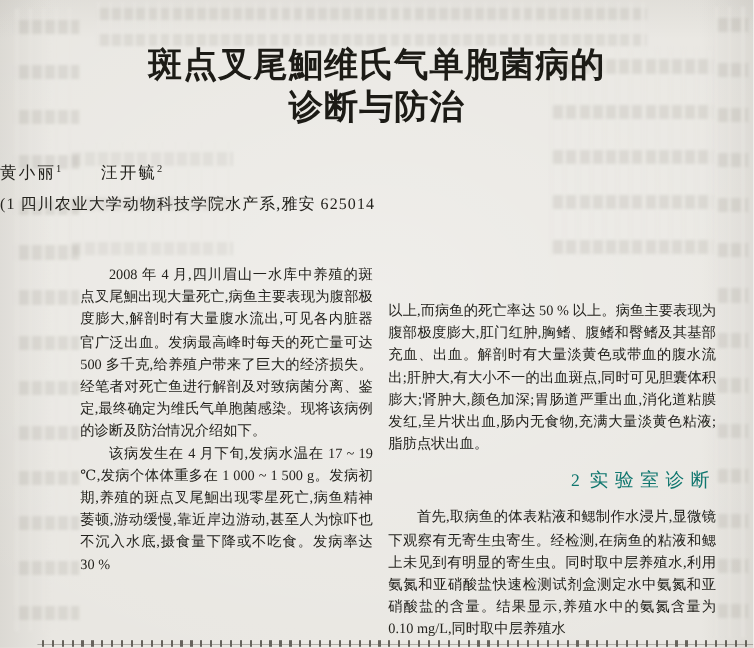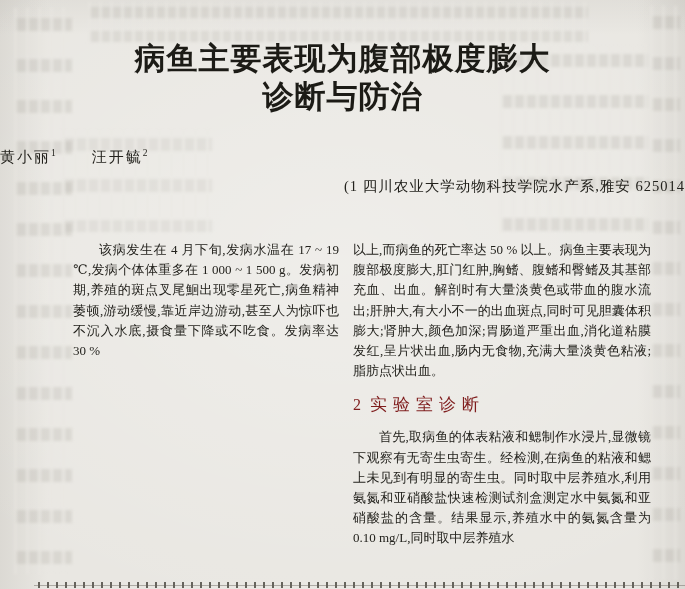--- a/index.html
+++ b/index.html
@@ -46,60 +46,61 @@
       repeating-linear-gradient(90deg, transparent 0 4px, #504d45 4px 6px, transparent 6px 9px);
   }
 
   .content{position:relative;z-index:1;}
   .title-block{position:absolute;top:40px;left:0;width:100%;text-align:center;}
   .title-line{margin:0;font-size:31px;font-weight:700;line-height:38px;letter-spacing:1px;color:#1c1b16;}
   .authors{position:absolute;top:148px;left:0;width:100%;text-align:left;font-size:15px;letter-spacing:2px;}
   .author{display:inline-block;}
   .author:first-child{margin-right:36px;}
   .author sup{font-size:9.5px;letter-spacing:0;}
-  .affils{position:absolute;top:175px;left:0;width:100%;text-align:right;font-size:14.5px;line-height:23.5px;letter-spacing:1px;}
+  .affils{position:absolute;top:175px;left:0;width:100%;text-align:left;font-size:14.5px;line-height:23.5px;letter-spacing:1px;}
 
   .body-columns{position:absolute;top:240px;left:73px;display:flex;gap:14px;align-items:flex-start;}
   .col{display:block;}
   .col-l{width:266px;}
-  .col-r{width:298px;}
+  .col-r{width:298px;margin-top:32px;}
   .para{margin:0;font-size:13px;line-height:20.2px;text-align:justify;text-justify:inter-ideograph;}
   .para.indent{text-indent:2em;}
-  .section-heading{font-size:17px;line-height:22px;margin:13px 0 11px;color:#7f1d1d;}
+  .section-heading{font-size:17px;line-height:22px;margin:13px 0 11px;color:#0f766e;text-align:right;}
   .h-num{display:inline-block;margin-right:9px;font-size:16px;}
   .h-txt{letter-spacing:6px;}
 </style>
 </head>
 <body>
 
 <div class="page">
 
   <div class="bleed tight b-top"></div>
   <div class="bleed b-left"></div>
   <div class="bleed b-right"></div>
   <div class="bleed b-ur"></div>
   <div class="bleed b-ul"></div>
 
   <div class="content">
 
     <div class="title-block">
-      <h1 class="title-line">病鱼主要表现为腹部极度膨大</h1>
+      <h1 class="title-line">斑点叉尾鮰维氏气单胞菌病的</h1>
       <h1 class="title-line">诊断与防治</h1>
     </div>
 
     <div class="authors">
       <span class="author"><span>黄小丽</span><sup>1</sup></span><span class="author"><span>汪开毓</span><sup>2</sup></span>
     </div>
 
     <div class="affils">
       <div>(1 四川农业大学动物科技学院水产系,雅安  625014</div>
     </div>
 
     <div class="body-columns">
       <div class="col col-l">
+          <p class="para indent">2008 年 4 月,四川眉山一水库中养殖的斑点叉尾鮰出现大量死亡,病鱼主要表现为腹部极度膨大,解剖时有大量腹水流出,可见各内脏器官广泛出血。发病最高峰时每天的死亡量可达 500 多千克,给养殖户带来了巨大的经济损失。经笔者对死亡鱼进行解剖及对致病菌分离、鉴定,最终确定为维氏气单胞菌感染。现将该病例的诊断及防治情况介绍如下。</p>
           <p class="para indent">该病发生在 4 月下旬,发病水温在 17 ~ 19 ℃,发病个体体重多在 1 000 ~ 1 500 g。发病初期,养殖的斑点叉尾鮰出现零星死亡,病鱼精神萎顿,游动缓慢,靠近岸边游动,甚至人为惊吓也不沉入水底,摄食量下降或不吃食。发病率达 30 %</p>
         </div>
       <div class="col col-r">
           <p class="para">以上,而病鱼的死亡率达 50 % 以上。病鱼主要表现为腹部极度膨大,肛门红肿,胸鳍、腹鳍和臀鳍及其基部充血、出血。解剖时有大量淡黄色或带血的腹水流出;肝肿大,有大小不一的出血斑点,同时可见胆囊体积膨大;肾肿大,颜色加深;胃肠道严重出血,消化道粘膜发红,呈片状出血,肠内无食物,充满大量淡黄色粘液;脂肪点状出血。</p>
           <div class="section-heading"><span class="h-num">2</span><span class="h-txt">实验室诊断</span></div>
           <p class="para indent">首先,取病鱼的体表粘液和鳃制作水浸片,显微镜下观察有无寄生虫寄生。经检测,在病鱼的粘液和鳃上未见到有明显的寄生虫。同时取中层养殖水,利用氨氮和亚硝酸盐快速检测试剂盒测定水中氨氮和亚硝酸盐的含量。结果显示,养殖水中的氨氮含量为0.10 mg/L,同时取中层养殖水</p>
         </div>
     </div>
 
   </div>

